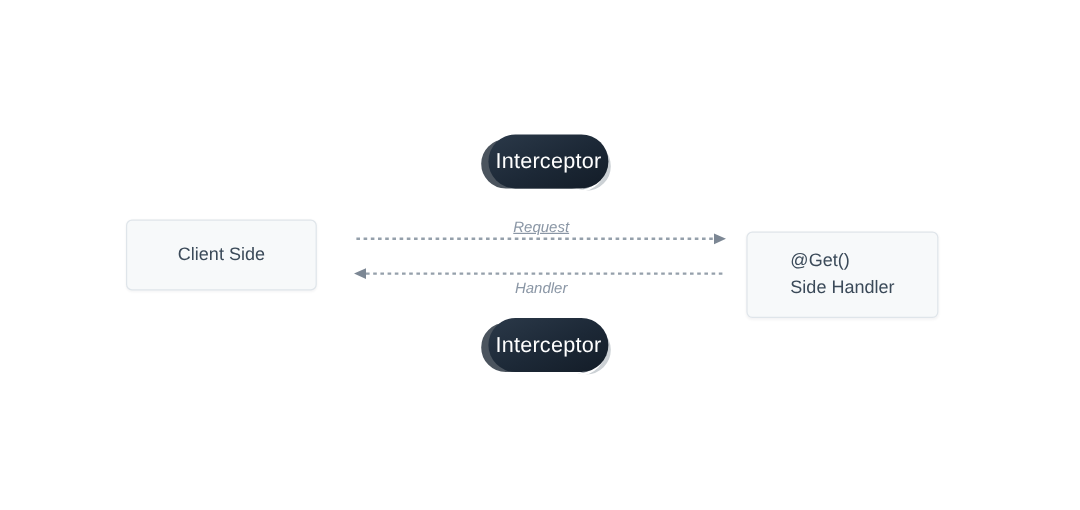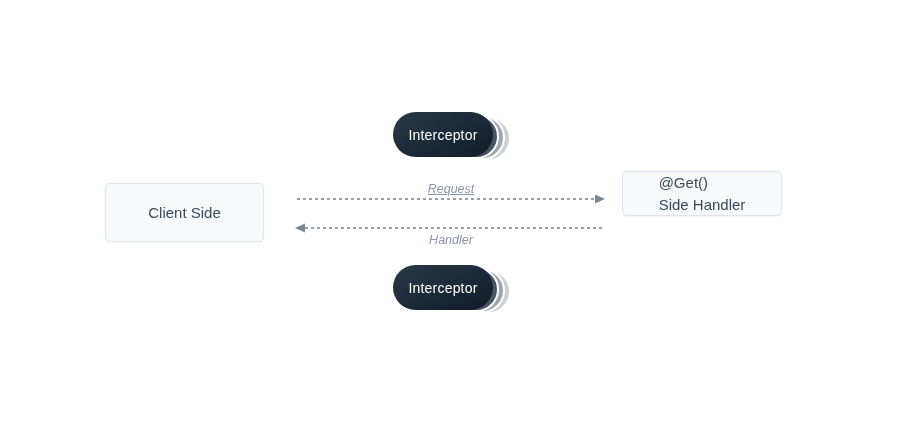--- a/index.html
+++ b/index.html
@@ -28,22 +28,22 @@
     font-size: 15px;
     display: flex;
     align-items: center;
     justify-content: center;
   }
   .node-client {
     left: 105px; top: 183px;
     width: 159px; height: 59px;
   }
   .node-route {
-    left: 622px; top: 171px;
-    width: 160px; height: 45px;
+    left: 622px; top: 193px;
+    width: 160px; height: 72px;
   }
   .node-route .lines {
     text-align: left;
     line-height: 22px;
   }
 
   
   .pill-stack {
     position: absolute;
     width: 118px;
@@ -59,31 +59,31 @@
     height: 45px;
     border-radius: 23px;
     border: 2px solid #ffffff;
   }
   .pill-layer.l3 { left: 18px; top: 4px; background: #ccd1d5; z-index: 1; }
   .pill-layer.l2 { left: 12px; top: 3px; background: #9fa6ae; z-index: 2; }
   .pill-layer.l1 { left: 6px;  top: 2px; background: #4b545e; z-index: 3; }
 
   .pill-main {
     position: absolute;
-    left: 0; top: 0;
+    left: 14px; top: 0;
     width: 100px;
     height: 45px;
     border-radius: 23px;
     background: linear-gradient(155deg, #2b3949 0%, #1c2836 55%, #131c27 100%);
     z-index: 4;
     display: flex;
     align-items: center;
     justify-content: center;
     color: #ffffff;
-    font-size: 14px;
+    font-size: 18px;
     font-weight: 500;
     letter-spacing: 0.2px;
   }
 
   
   .arrows-svg {
     position: absolute;
     left: 0; top: 0;
     width: 900px;
     height: 425px;

